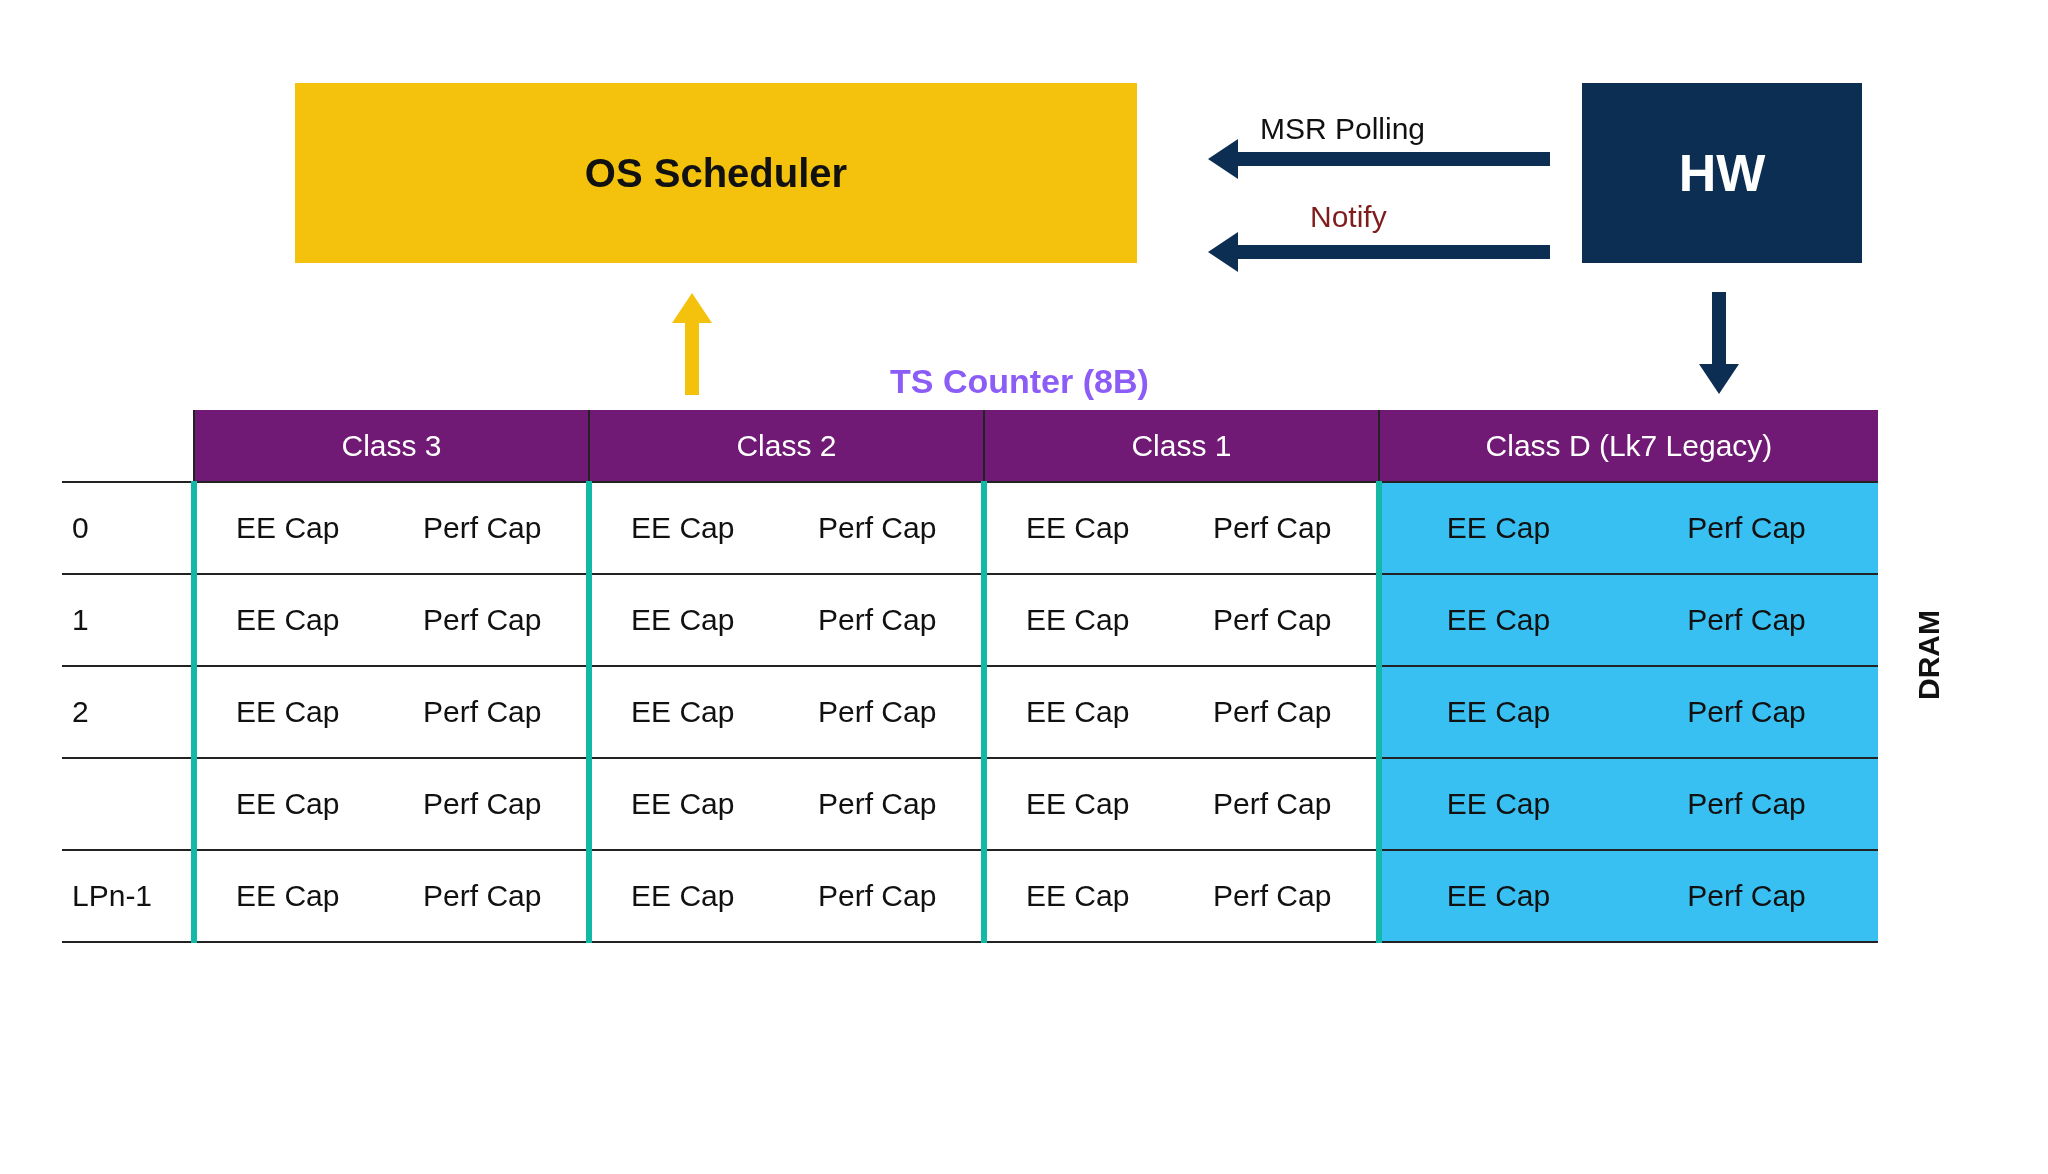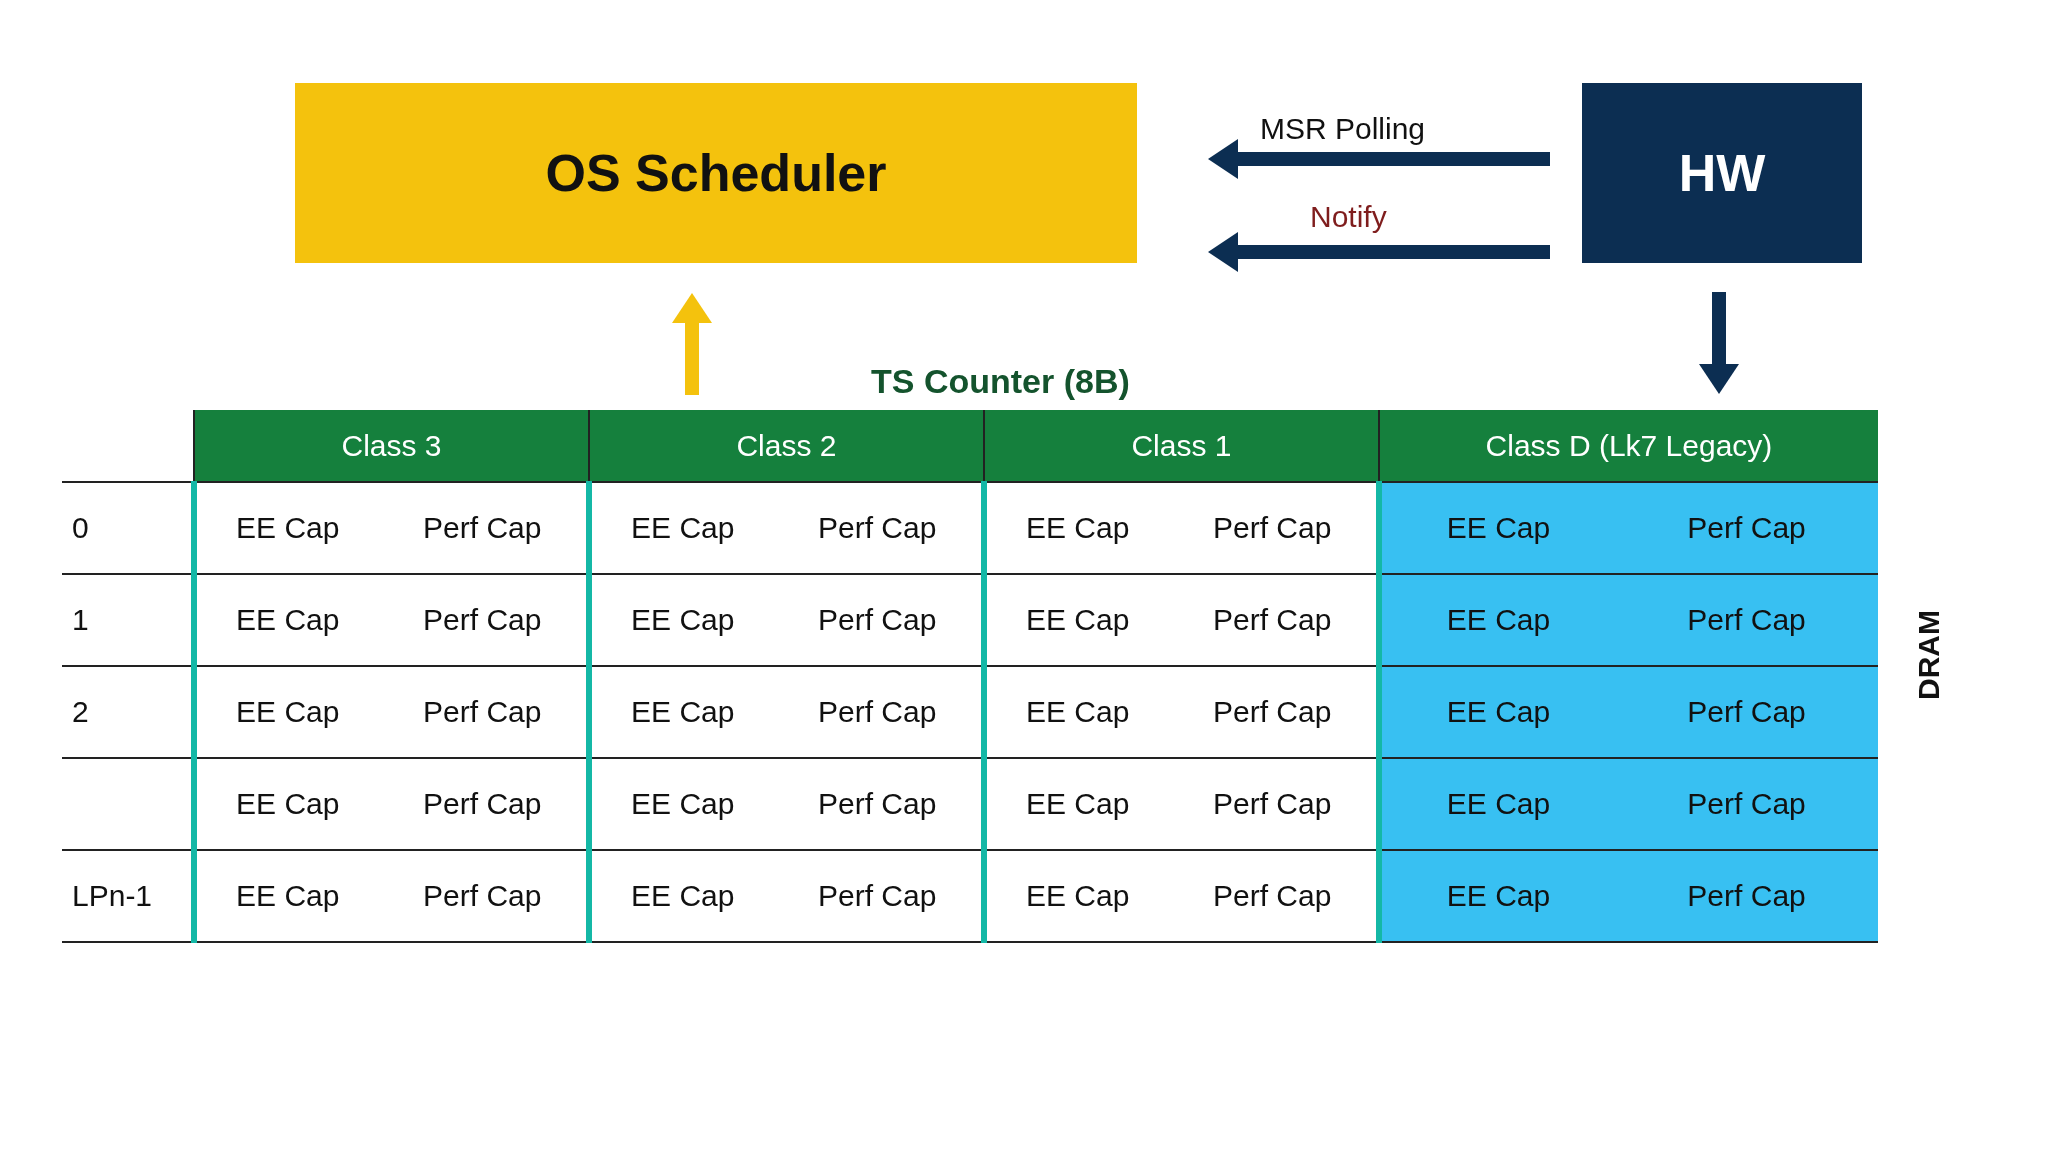--- a/index.html
+++ b/index.html
@@ -5,21 +5,21 @@
   * { box-sizing: border-box; margin: 0; padding: 0; }
   html, body { width: 2048px; height: 1174px; background: #fff; font-family: Arial, Helvetica, sans-serif; }
   .stage { position: relative; width: 2048px; height: 1174px; }
 
   .os-box {
     position: absolute;
     left: 295px; top: 83px;
     width: 842px; height: 180px;
     background: #f4c20d;
     display: flex; align-items: center; justify-content: center;
-    font-size: 52px; font-weight: 700; color: #111;
+    font-size: 40px; font-weight: 700; color: #111;
   }
   .hw-box {
     position: absolute;
     left: 1582px; top: 83px;
     width: 280px; height: 180px;
     background: #0c2e52;
     color: #fff;
     display: flex; align-items: center; justify-content: center;
     font-size: 52px; font-weight: 700;
   }
@@ -47,35 +47,35 @@
     width: 0; height: 0;
     border-left: 20px solid transparent;
     border-right: 20px solid transparent;
   }
   .navy { background: #0c2e52; }
   .navy .head-d { border-top: 30px solid #0c2e52; }
   .yellow { background: #f4c20d; }
   .yellow .head-u { border-bottom: 30px solid #f4c20d; }
 
   .ts-label {
-    position: absolute; left: 871px; top: 362px;
-    font-size: 34px; font-weight: 700; color: #14532d;
+    position: absolute; left: 890px; top: 362px;
+    font-size: 34px; font-weight: 700; color: #8b5cf6;
   }
 
   .table-block {
     position: absolute;
     left: 62px; top: 410px;
     width: 1816px;
   }
 
   table { border-collapse: collapse; width: 100%; }
   th, td { font-size: 30px; font-weight: 400; text-align: center; }
 
   .class-header td {
-    background: #15803d; color: #fff; height: 72px;
+    background: #701a75; color: #fff; height: 72px;
   }
   .sub-header td {
     background: #eceded; color: #111; height: 72px;
   }
   .row-idx-empty {
     width: 132px;
   }
   .class-group > td { border-left: 2px solid #222; }
   .class-group > td:first-child { border-left: none; }
 

